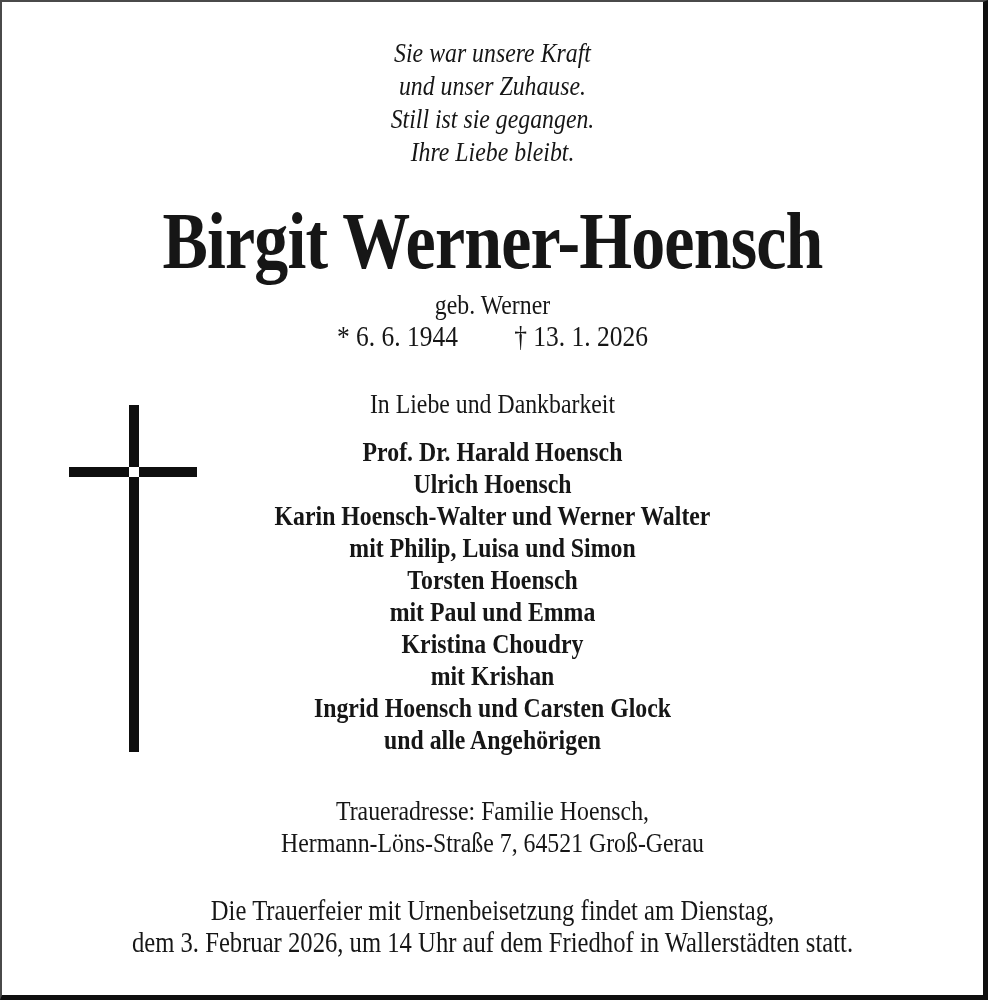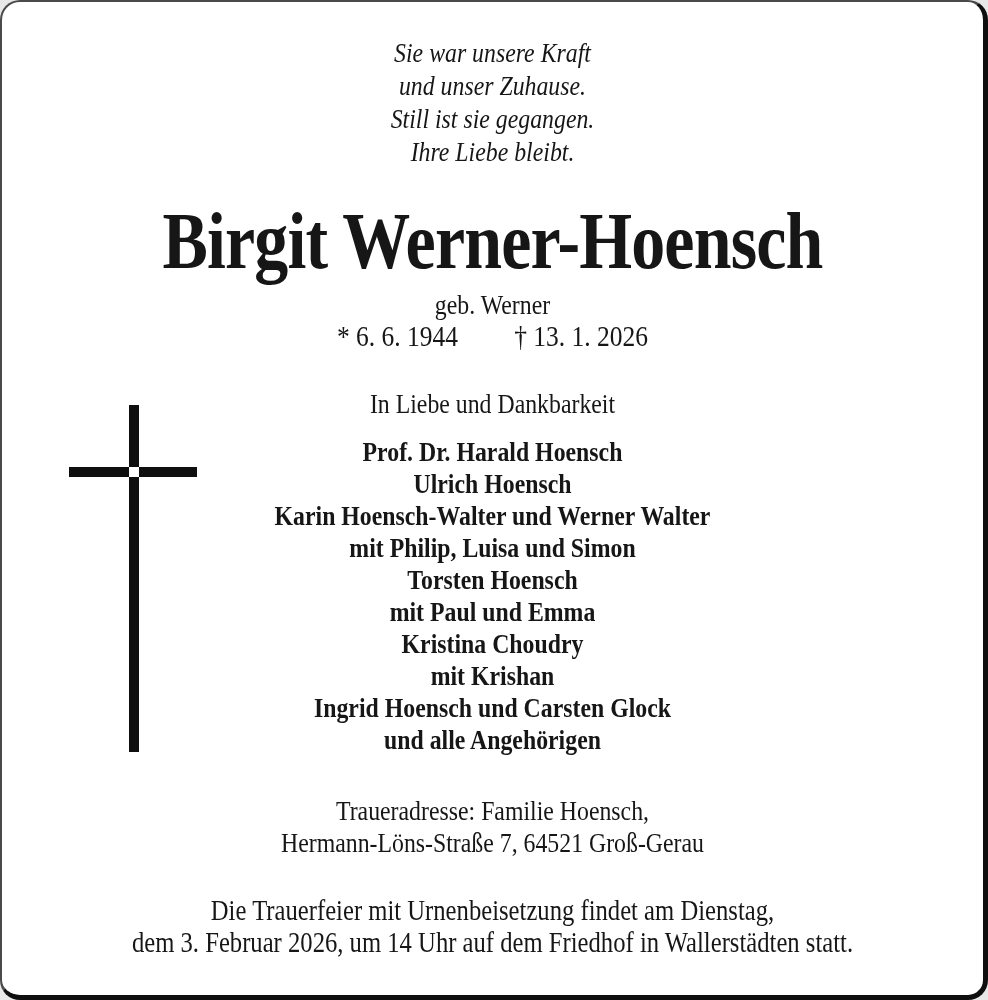--- a/index.html
+++ b/index.html
@@ -9,21 +9,20 @@
     margin:0 auto;
     background:#ffffff;
     box-sizing:border-box;
     border-top:2px solid #4a4a4a;
     border-left:2px solid #4a4a4a;
     border-right:5px solid #0f0f0f;
     border-bottom:5px solid #0f0f0f;
     overflow:hidden;
     font-family:"Liberation Serif", serif;
     color:#161616;
-    border-radius:20px;
   }
   .tblock{
     position:absolute;left:0;right:0;
     text-align:center;
     transform:scaleX(0.85);
     transform-origin:50% 0;
     white-space:nowrap;
   }
   .epigraph{top:34px;font-size:28px;line-height:33px;font-style:italic;}
   .name{top:196px;font-size:80px;line-height:86px;font-weight:bold;letter-spacing:-1px;}

